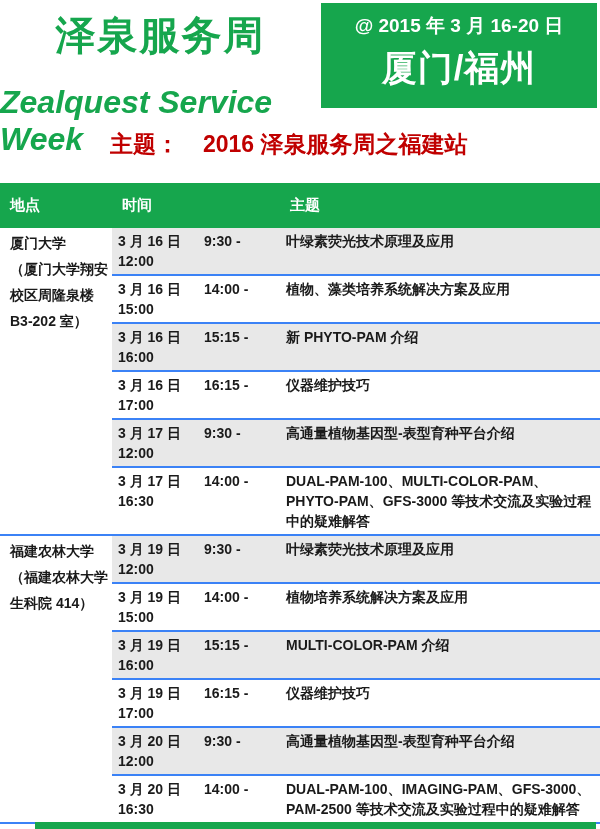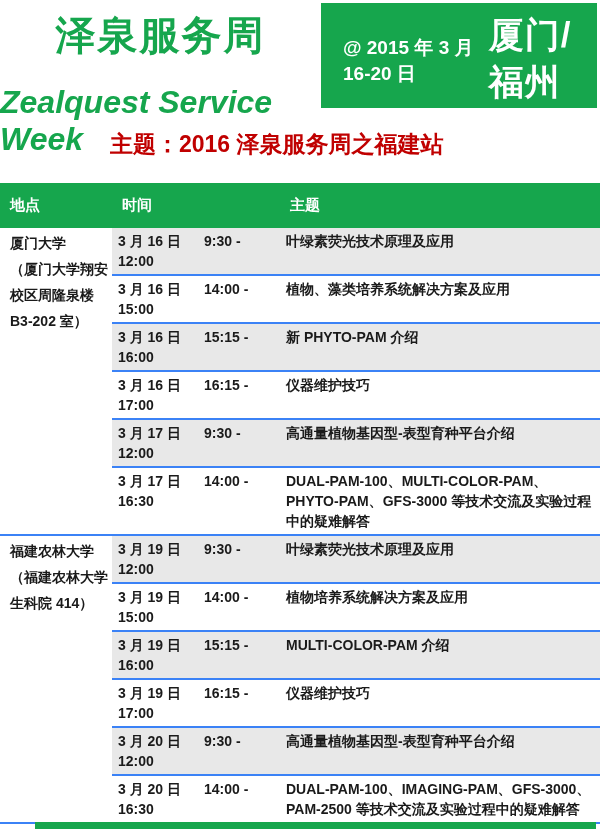--- a/index.html
+++ b/index.html
@@ -10,27 +10,27 @@
   *{margin:0;padding:0;box-sizing:border-box;}
   body{font-family:"Liberation Sans","DejaVu Sans",sans-serif;background:#fff;}
   .page{position:relative;width:600px;height:829px;background:#fff;overflow:hidden;}
 
   
   .hdr{display:flex;height:110px;}
   .hdr-left{flex:1;display:flex;flex-direction:column;align-items:center;}
   .title-cn{margin-top:8px;font-size:40px;font-weight:bold;color:var(--green);letter-spacing:2px;}
   .title-en{margin-top:21px;font-size:32px;font-weight:bold;font-style:italic;color:var(--green);}
   .badge{width:276px;height:105px;margin:3px 3px 0 0;background:var(--green);color:#fff;
-         display:flex;align-items:center;padding-left:22px;}
+         display:flex;flex-direction:column;align-items:center;}
   .badge-l1{margin-top:10px;font-size:19px;font-weight:bold;}
   .badge-l2{margin-top:6px;font-size:35px;font-weight:bold;letter-spacing:1px;}
 
   
   .intro{margin:18px 0 0 110px;color:var(--red);font-weight:bold;font-size:23px;}
-  .intro-line{display:flex;gap:0;line-height:33px;}
+  .intro-line{display:flex;gap:24px;line-height:33px;}
 
   
   table{width:600px;border-collapse:collapse;margin-top:22px;table-layout:fixed;}
   col.c1{width:112px;} col.c2{width:168px;} col.c3{width:320px;}
   thead th{background:var(--green);color:#fff;font-size:15px;font-weight:bold;
            text-align:left;height:45px;padding-left:10px;}
   td{vertical-align:top;font-size:14px;font-weight:bold;color:#1a1a1a;
      line-height:20px;padding:3px 6px;border-bottom:2px solid #3b82f6;}
   td.loc{background:#fff;line-height:26px;padding:2px 2px 0 10px;}
   tr.odd td.dt, tr.odd td.topic{background:var(--stripe);}

